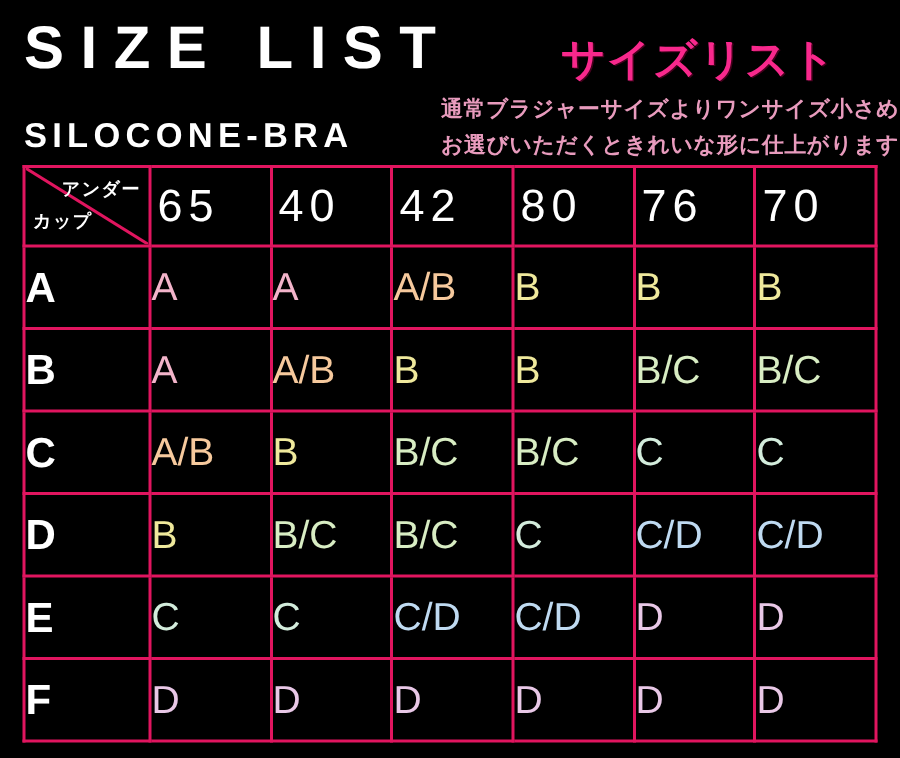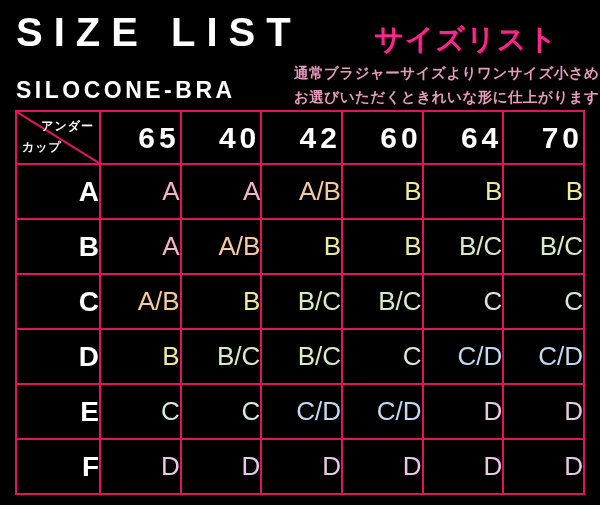--- a/index.html
+++ b/index.html
@@ -58,21 +58,21 @@
   table.size-table {
     position: absolute;
     left: 15px; top: 110px;
     width: 570px; height: 384px;
     border-collapse: collapse;
     table-layout: fixed;
     background: #000;
   }
   table.size-table th, table.size-table td {
     border: 2px solid #e0155f;
-    text-align: right;
+    text-align: left;
     vertical-align: middle;
     padding: 0;
   }
   table.size-table tr.header-row { height: 53px; }
   table.size-table tr.data-row { height: 55px; }
 
   th.corner {
     position: relative;
     width: 82px;
     overflow: hidden;
@@ -83,21 +83,21 @@
     color: #ffffff; font-size: 12px; font-weight: 700; letter-spacing: 1px;
   }
   .corner-bottom {
     position: absolute; left: 5px; bottom: 7px;
     color: #ffffff; font-size: 12px; font-weight: 700; letter-spacing: 1px; margin-top: 38px;
   }
 
   th.col-head {
     color: #ffffff;
     font-size: 30px;
-    font-weight: 700;
+    font-weight: 400;
     letter-spacing: 4px;
     text-indent: 4px;
   }
   td.row-head {
     color: #ffffff;
     font-size: 28px;
     font-weight: 600;
   }
   td.cell {
     font-size: 26px;
@@ -125,22 +125,22 @@
         <th class="corner">
           <svg viewBox="0 0 100 100" preserveAspectRatio="none">
             <line x1="0" y1="0" x2="100" y2="100" stroke="#e0155f" stroke-width="2" vector-effect="non-scaling-stroke"></line>
           </svg>
           <span class="corner-top">アンダー</span>
           <span class="corner-bottom">カップ</span>
         </th>
       <th class="col-head">65</th>
           <th class="col-head">40</th>
           <th class="col-head">42</th>
-          <th class="col-head">60</th>
-          <th class="col-head">64</th>
+          <th class="col-head">80</th>
+          <th class="col-head">76</th>
           <th class="col-head">70</th>
         </tr>
     </thead>
     <tbody>
         <tr class="data-row">
           <td class="row-head">A</td>
           <td class="cell" style="color: rgb(243, 180, 202);">A</td>
           <td class="cell" style="color: rgb(243, 180, 202);">A</td>
           <td class="cell" style="color: rgb(246, 201, 157);">A/B</td>
           <td class="cell" style="color: rgb(239, 233, 156);">B</td>

